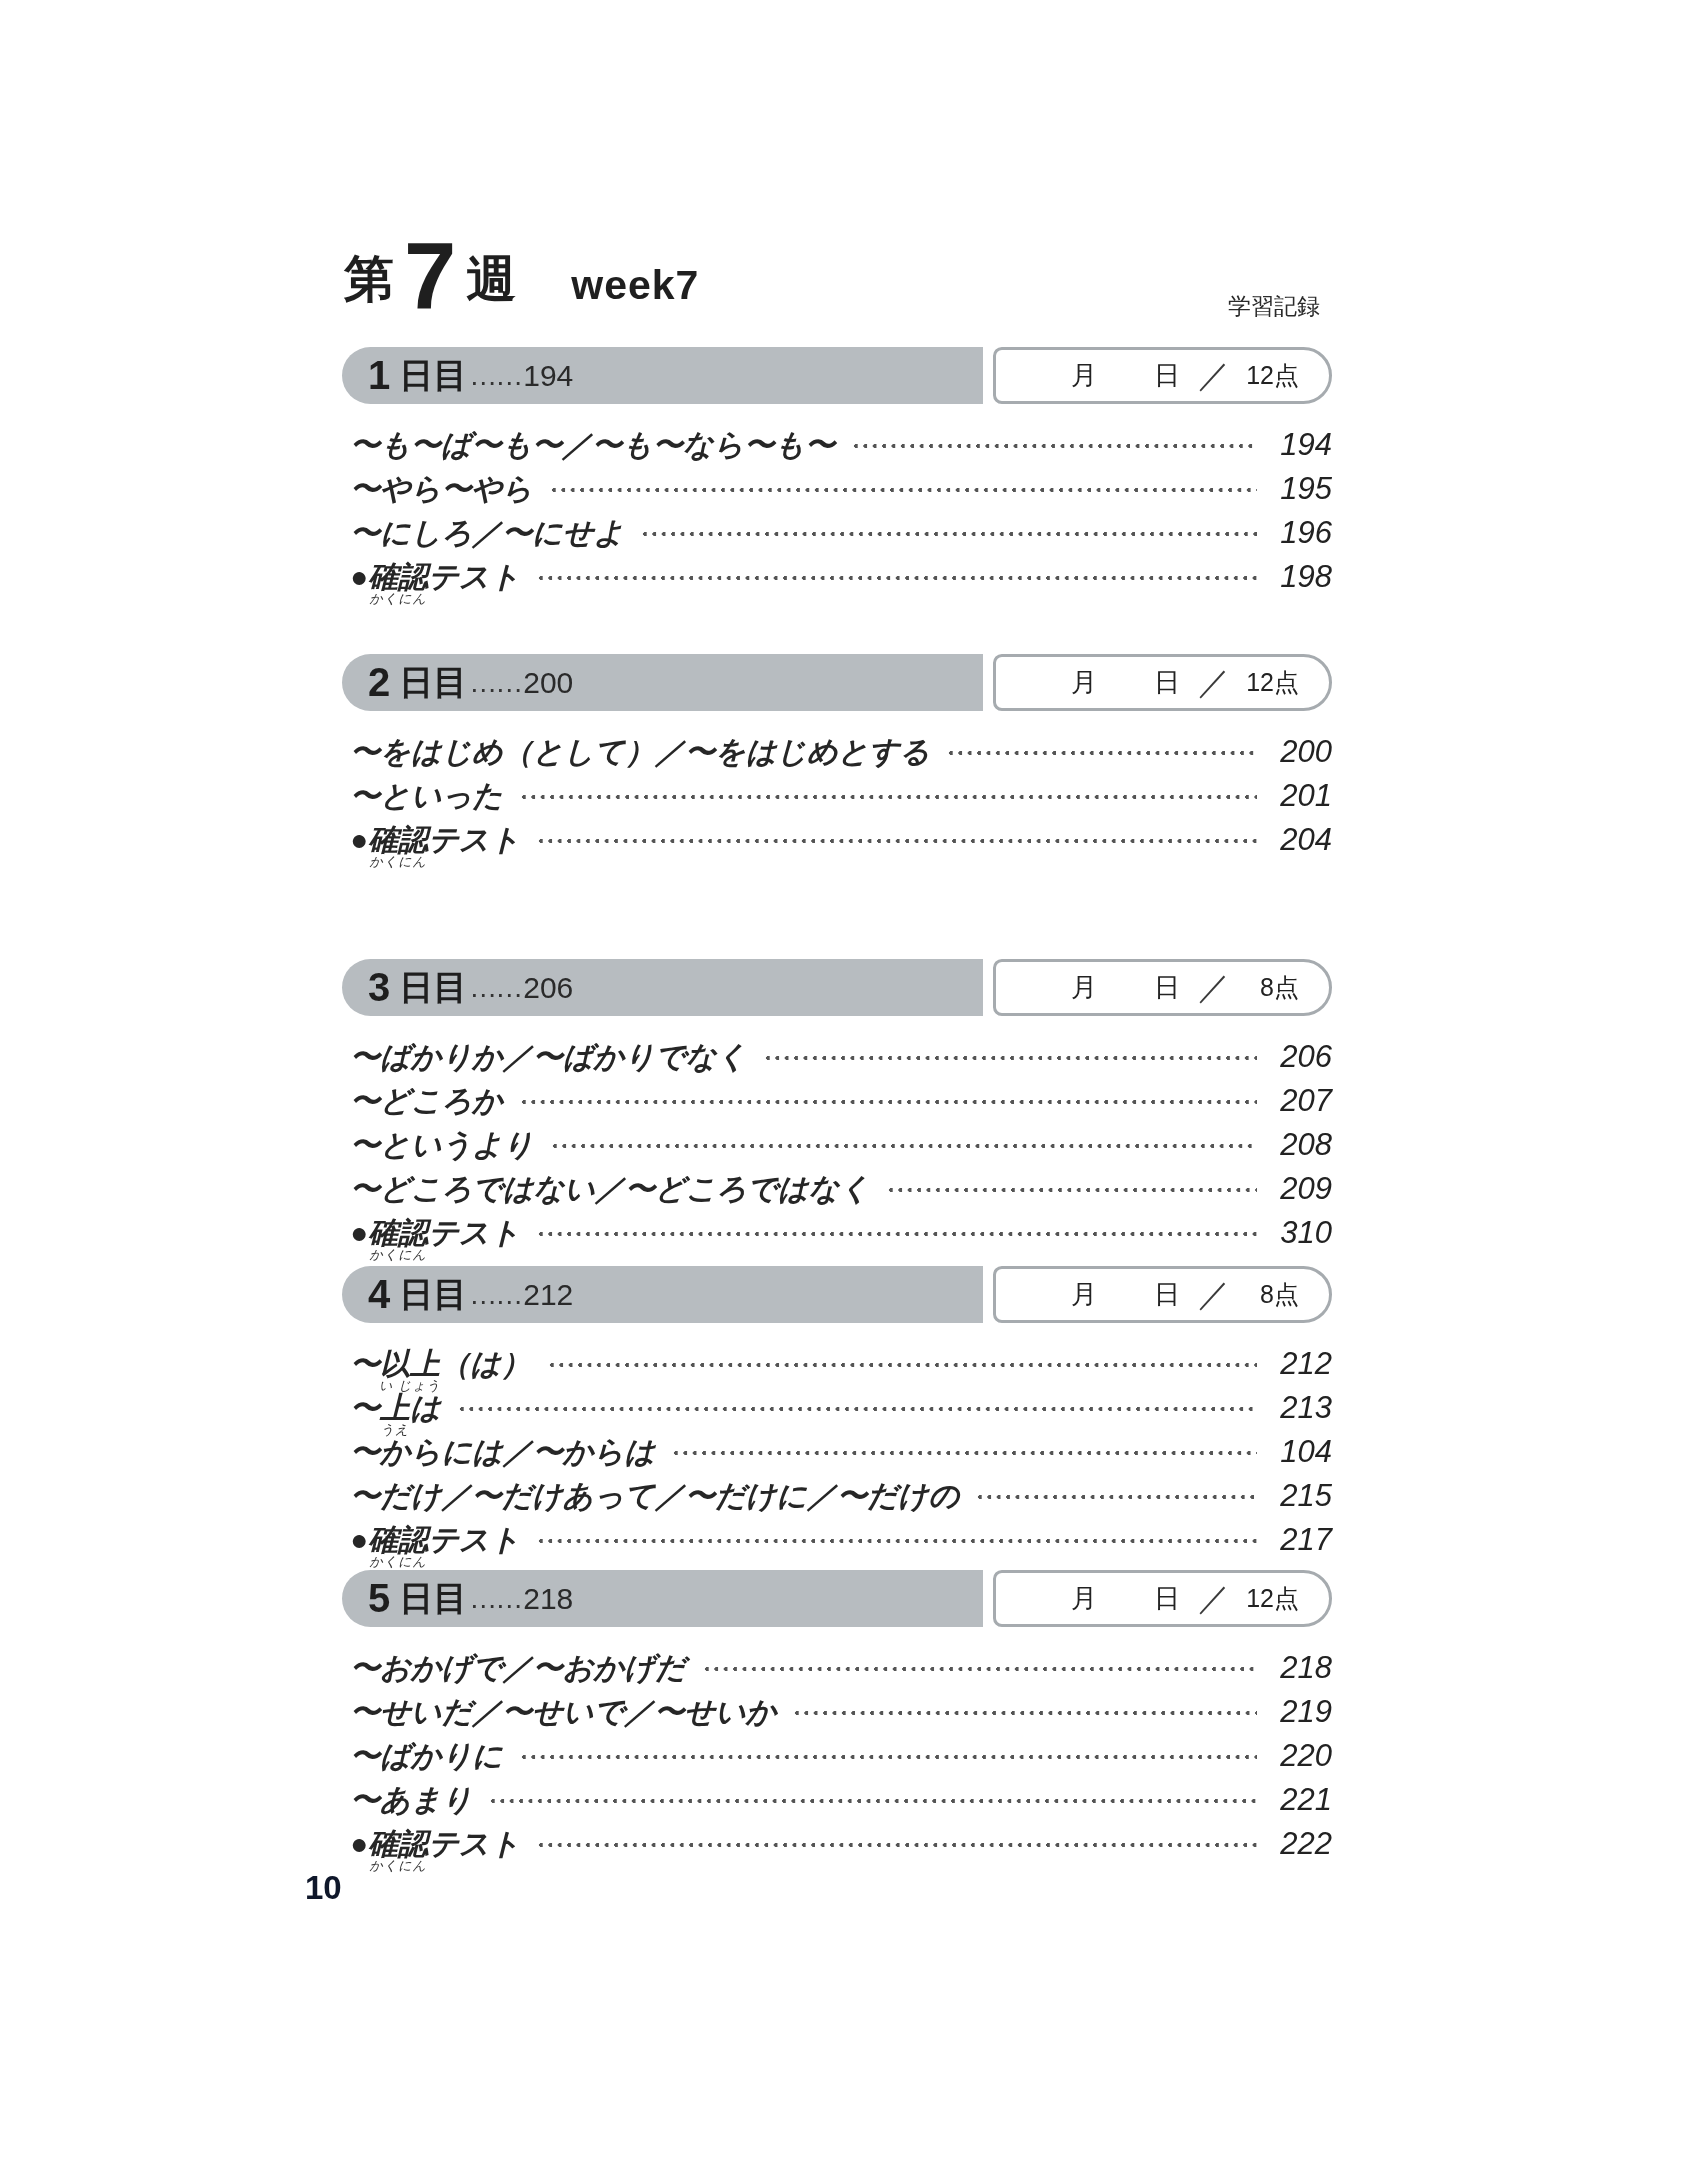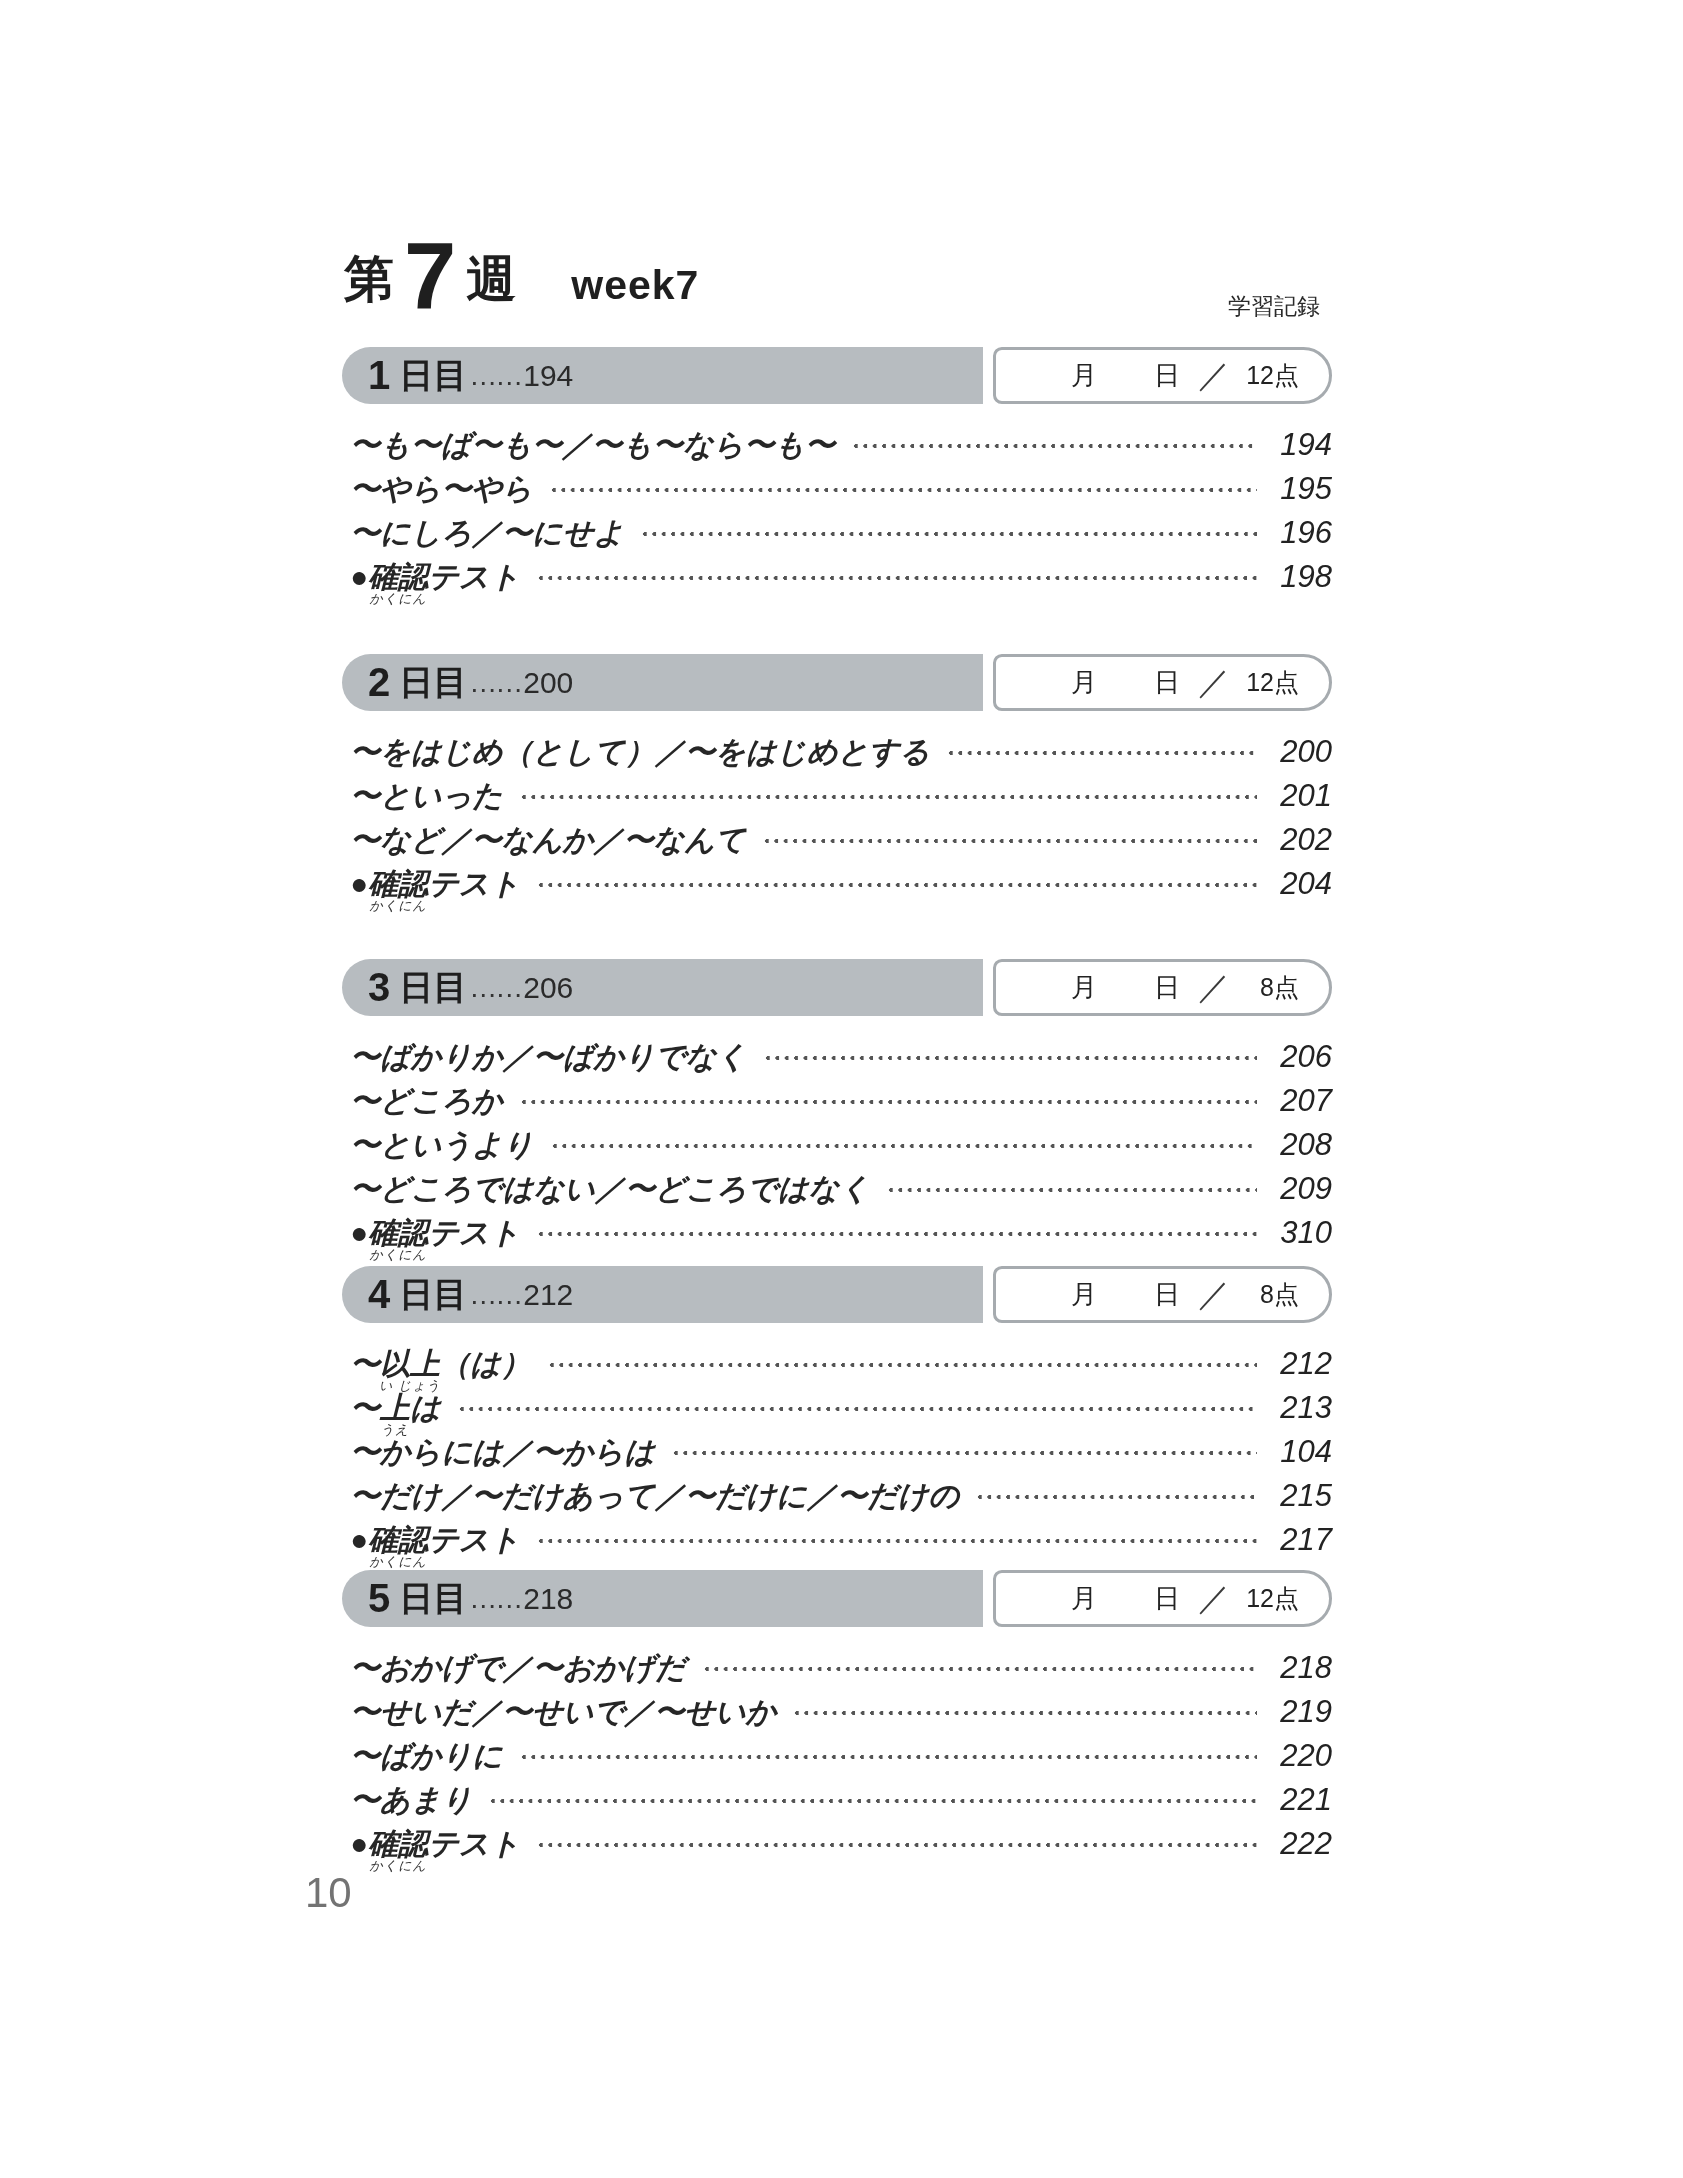--- a/index.html
+++ b/index.html
@@ -55,21 +55,21 @@
     position:absolute;top:33px;left:50%;transform:translateX(-50%);
     font-size:13px;font-weight:400;letter-spacing:1px;white-space:nowrap;color:#333;
   }
   .leader{
     flex:1;height:6px;margin:2px 14px 0 18px;
     background-image:radial-gradient(2.1px 2.1px at 3px 3px,#545454 97%,transparent 100%);
     background-size:9.4px 6px;background-repeat:repeat-x;background-position:0 0;
   }
   .item-page{font-size:31px;font-weight:500;min-width:61px;text-align:right;color:#222;}
   
-  .folio{position:absolute;left:305px;top:1869px;font-size:42px;font-weight:400;color:#737373;}
+  .folio{position:absolute;left:305px;top:1869px;font-size:33px;font-weight:700;color:#0f172a;}
 </style>
 </head>
 <body>
 
 <div class="page">
 
   <header class="week-header">
     <span class="wk-prefix">第</span>
     <span class="wk-num">7</span>
     <span class="wk-suffix">週</span>
@@ -146,25 +146,20 @@
     <span class="leader"></span>
     <span class="item-page">200</span>
   </li>
 
   <li class="item">
     <span class="item-title"><span>〜といった</span></span>
     <span class="leader"></span>
     <span class="item-page">201</span>
   </li>
 
-  <li class="item">
-    <span class="item-title"><span>〜など／〜なんか／〜なんて</span></span>
-    <span class="leader"></span>
-    <span class="item-page">202</span>
-  </li>
 
   <li class="item">
     <span class="item-title"><span>●</span><span class="rb">確認<span class="rt">かくにん</span></span><span>テスト</span></span>
     <span class="leader"></span>
     <span class="item-page">204</span>
   </li>
 </ul>
   </section>
 
   <section class="day">

